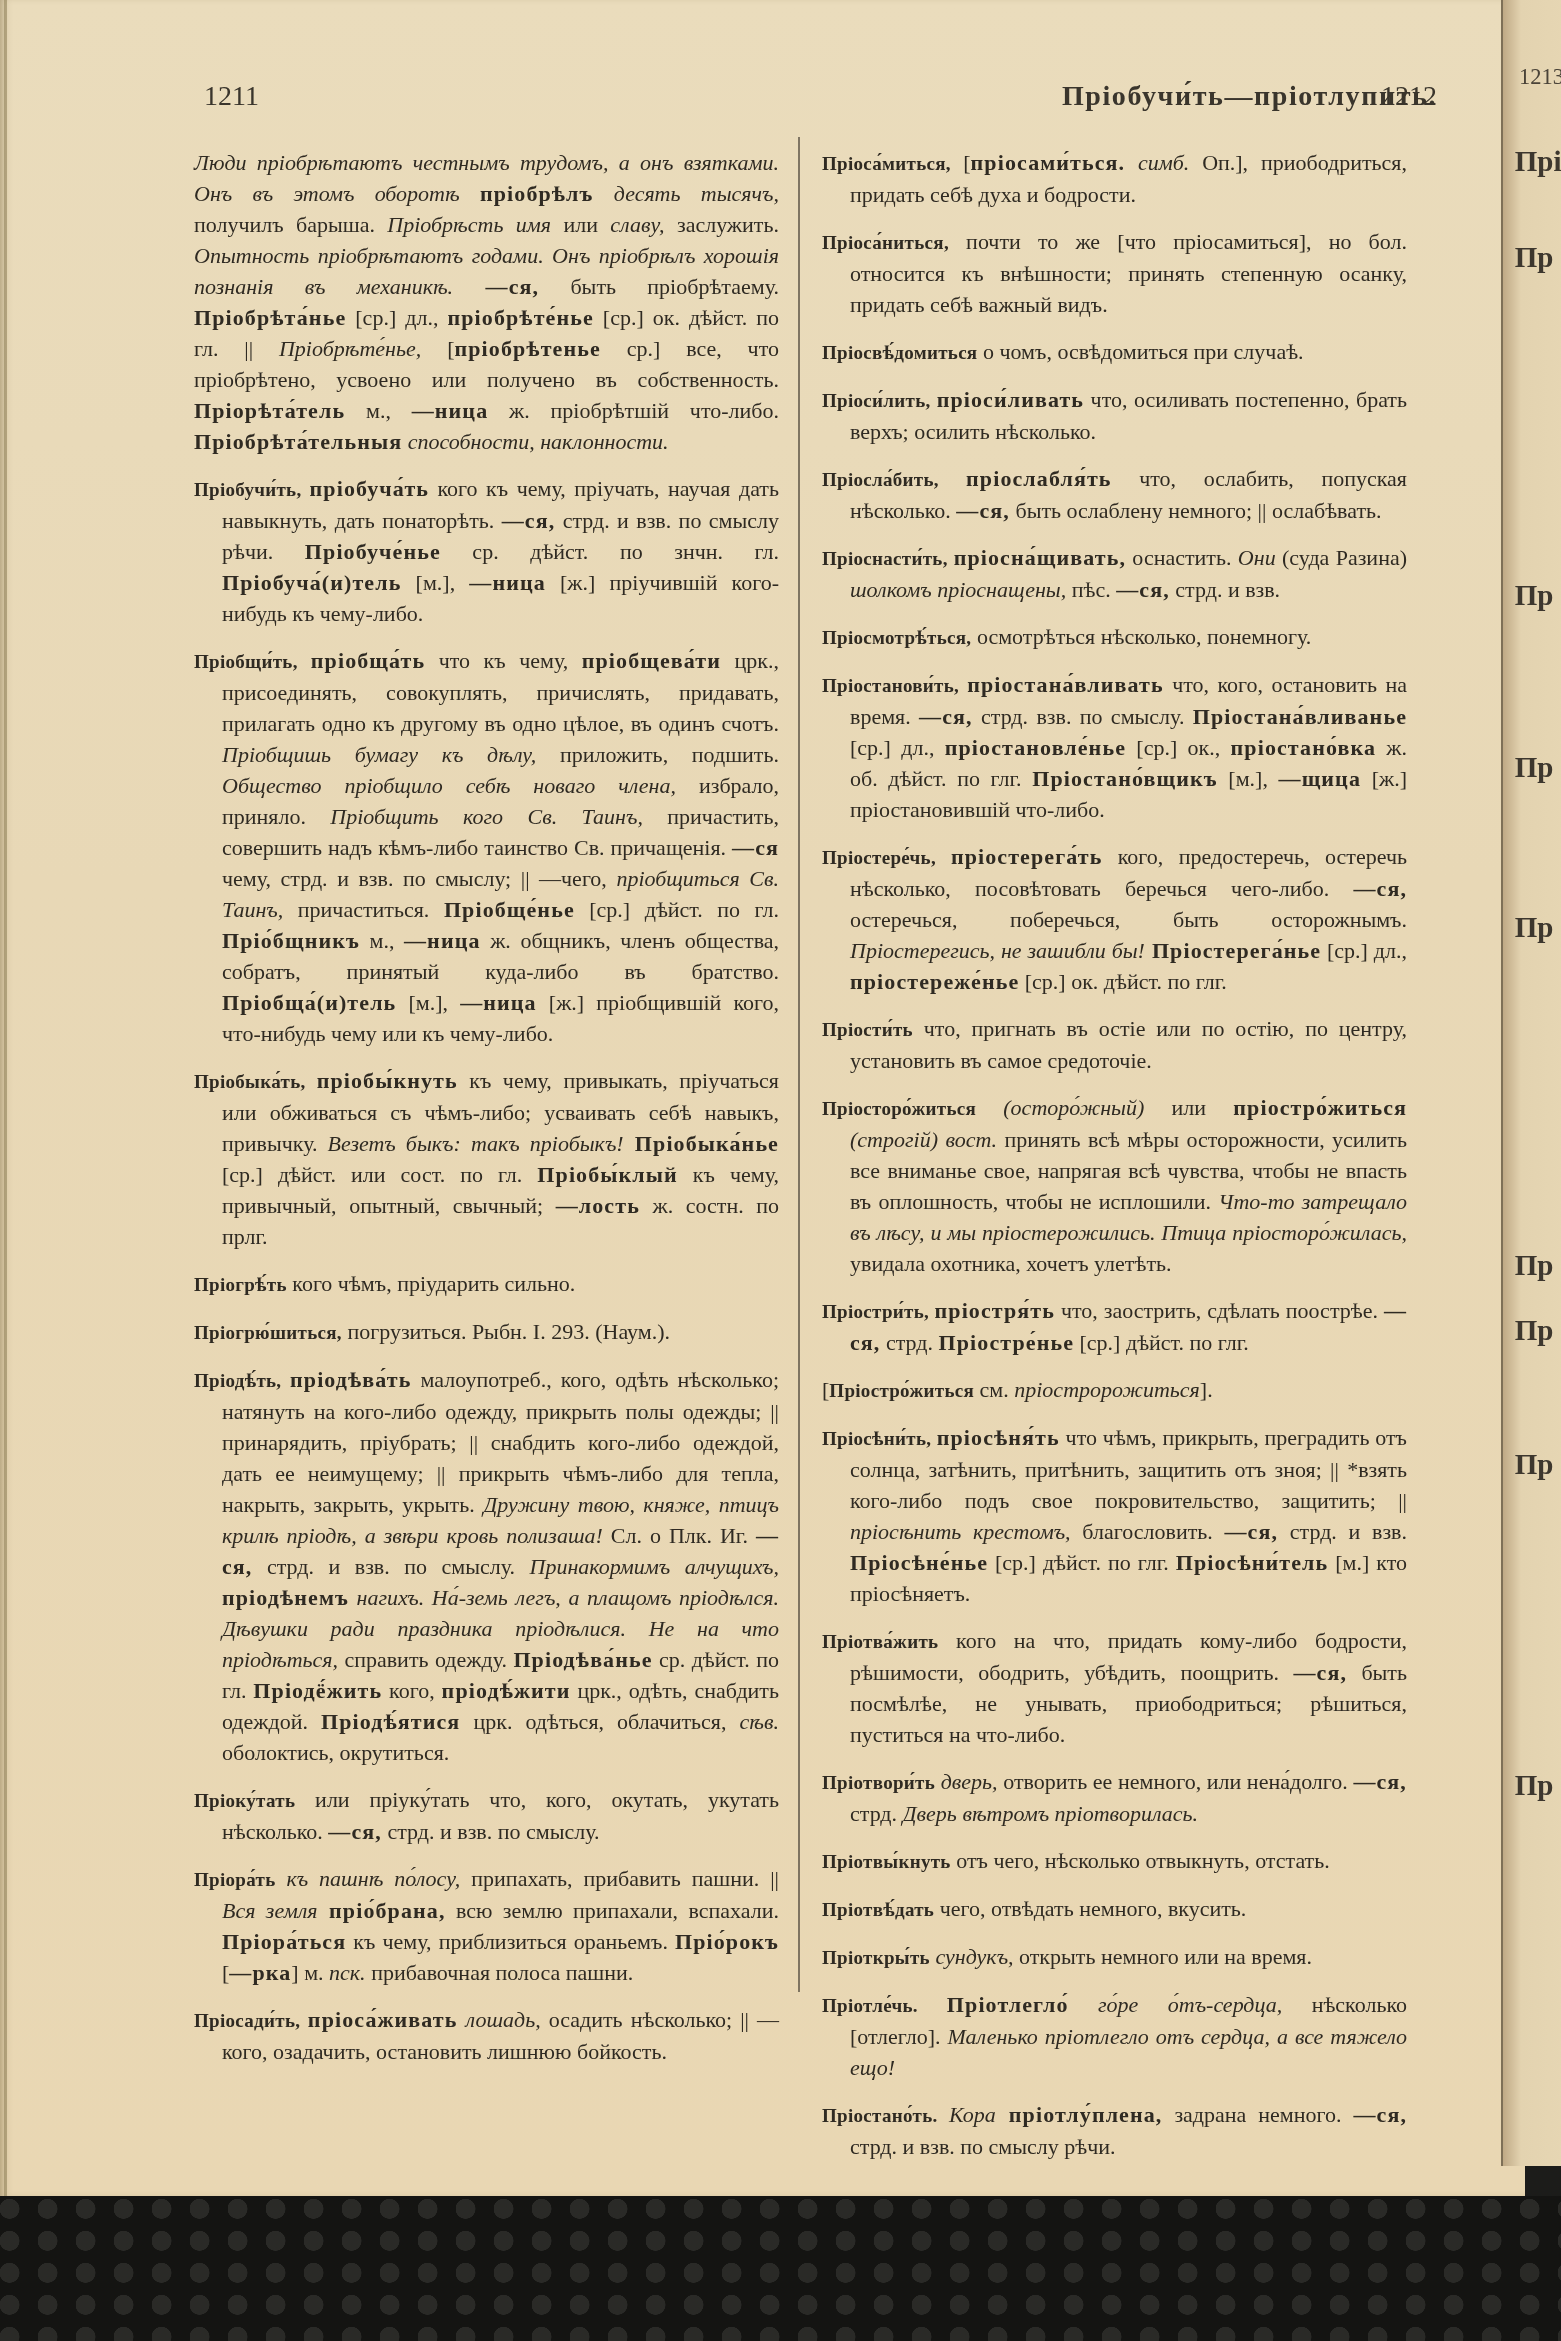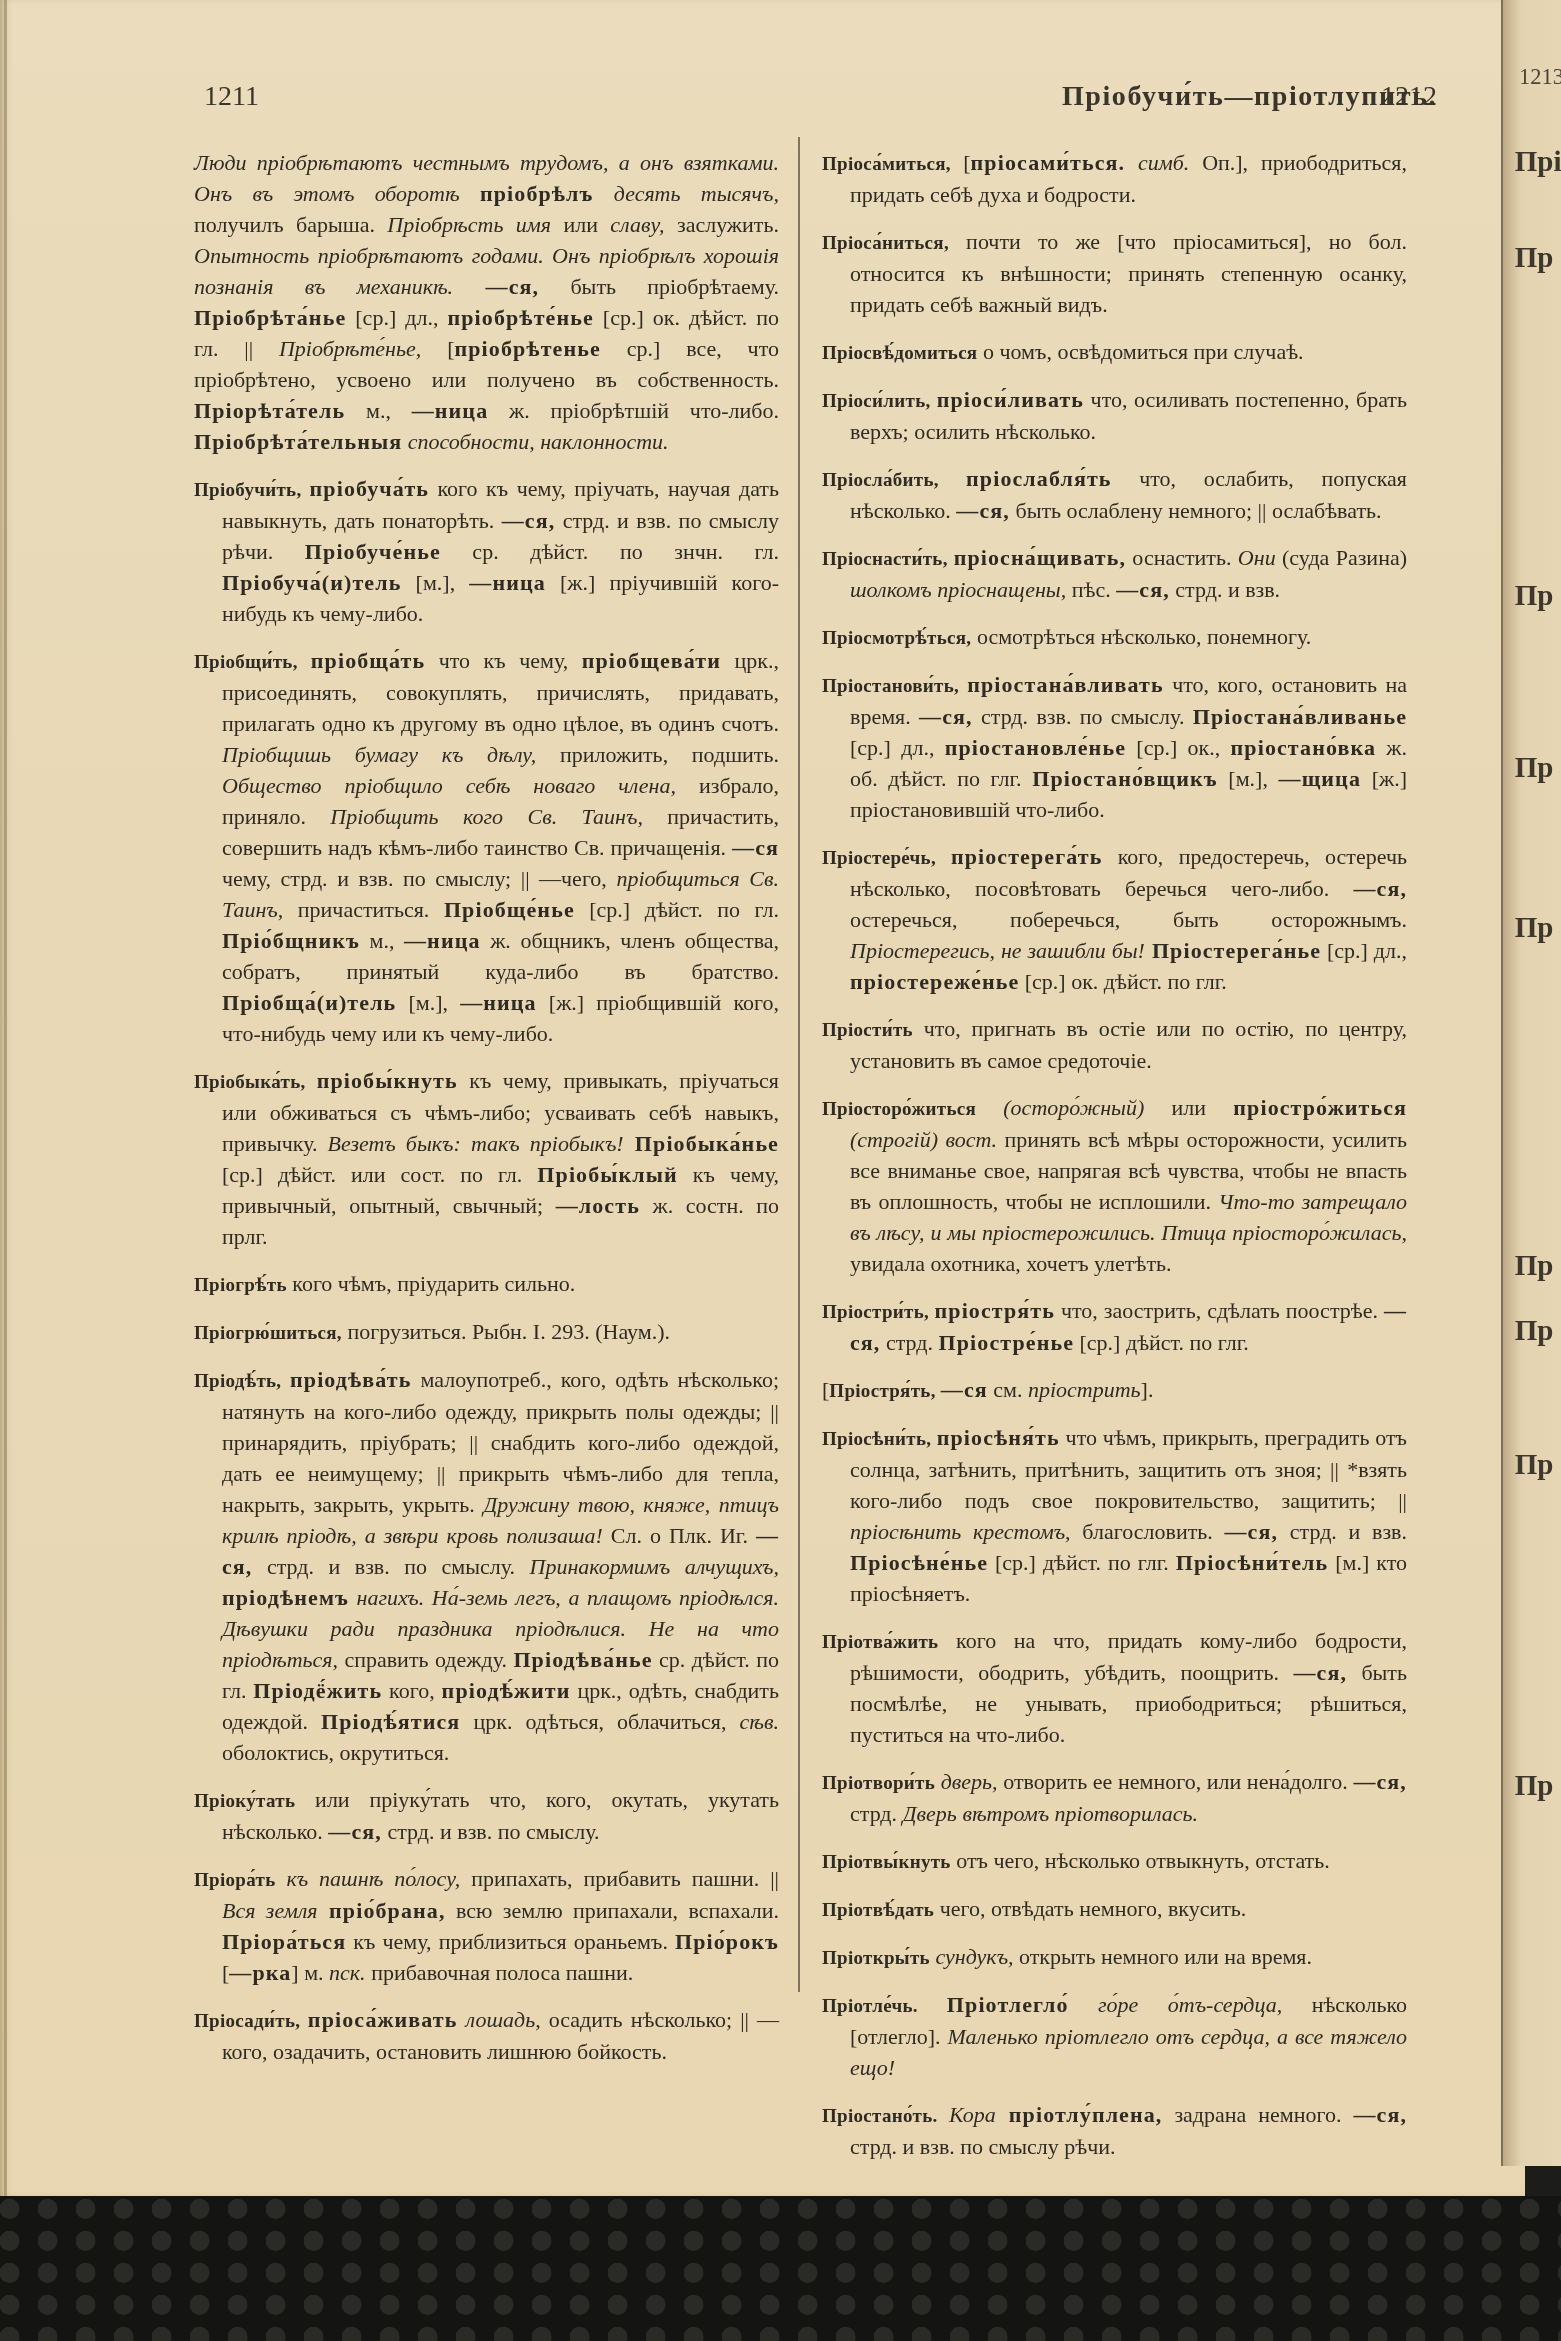--- a/index.html
+++ b/index.html
@@ -114,21 +114,21 @@
     <p class="entry"><span class="hw">Пріосвѣ́домиться</span><span class="n"> о чомъ, освѣдомиться при случаѣ.</span></p>
     <p class="entry"><span class="hw">Пріоси́лить, </span><span class="b">пріоси́ливать</span><span class="n"> что, осиливать постепенно, брать верхъ; осилить нѣсколько.</span></p>
     <p class="entry"><span class="hw">Пріосла́бить, </span><span class="b">пріослабля́ть</span><span class="n"> что, ослабить, попуская нѣсколько. </span><span class="b">—ся,</span><span class="n"> быть ослаблену немного; || ослабѣвать.</span></p>
     <p class="entry"><span class="hw">Пріоснасти́ть, </span><span class="b">пріосна́щивать,</span><span class="n"> оснастить. </span><span class="i">Они</span><span class="n"> (суда Разина) </span><span class="i">шолкомъ пріоснащены,</span><span class="n"> пѣс. </span><span class="b">—ся,</span><span class="n"> стрд. и взв.</span></p>
     <p class="entry"><span class="hw">Пріосмотрѣ́ться,</span><span class="n"> осмотрѣться нѣсколько, понемногу.</span></p>
     <p class="entry"><span class="hw">Пріостанови́ть, </span><span class="b">пріостана́вливать</span><span class="n"> что, кого, остановить на время. </span><span class="b">—ся,</span><span class="n"> стрд. взв. по смыслу. </span><span class="b">Пріостана́вливанье</span><span class="n"> [ср.] дл., </span><span class="b">пріостановле́нье</span><span class="n"> [ср.] ок., </span><span class="b">пріостано́вка</span><span class="n"> ж. об. дѣйст. по глг. </span><span class="b">Пріостано́вщикъ</span><span class="n"> [м.], </span><span class="b">—щица</span><span class="n"> [ж.] пріостановившій что-либо.</span></p>
     <p class="entry"><span class="hw">Пріостере́чь, </span><span class="b">пріостерега́ть</span><span class="n"> кого, предостеречь, остеречь нѣсколько, посовѣтовать беречься чего-либо. </span><span class="b">—ся,</span><span class="n"> остеречься, поберечься, быть осторожнымъ. </span><span class="i">Пріостерегись, не зашибли бы!</span><span class="b"> Пріостерега́нье</span><span class="n"> [ср.] дл., </span><span class="b">пріостереже́нье</span><span class="n"> [ср.] ок. дѣйст. по глг.</span></p>
     <p class="entry"><span class="hw">Пріости́ть</span><span class="n"> что, пригнать въ остіе или по остію, по центру, установить въ самое средоточіе.</span></p>
     <p class="entry"><span class="hw">Пріосторо́житься</span><span class="i"> (осторо́жный)</span><span class="n"> или </span><span class="b">пріостро́житься</span><span class="i"> (строгій) вост.</span><span class="n"> принять всѣ мѣры осторожности, усилить все вниманье свое, напрягая всѣ чувства, чтобы не впасть въ оплошность, чтобы не исплошили. </span><span class="i">Что-то затрещало въ лѣсу, и мы пріостерожились. Птица пріосторо́жилась,</span><span class="n"> увидала охотника, хочетъ улетѣть.</span></p>
     <p class="entry"><span class="hw">Пріостри́ть, </span><span class="b">пріостря́ть</span><span class="n"> что, заострить, сдѣлать поострѣе. </span><span class="b">—ся,</span><span class="n"> стрд. </span><span class="b">Пріостре́нье</span><span class="n"> [ср.] дѣйст. по глг.</span></p>
-    <p class="entry"><span class="n">[</span><span class="hw">Пріостря́ть, </span><span class="b">—ся</span><span class="n"> см. </span><span class="i">пріострить</span><span class="n">].</span></p>
+    <p class="entry"><span class="n">[</span><span class="hw">Пріостро́житься</span><span class="n"> см. </span><span class="i">пріостророжиться</span><span class="n">].</span></p>
     <p class="entry"><span class="hw">Пріосѣни́ть, </span><span class="b">пріосѣня́ть</span><span class="n"> что чѣмъ, прикрыть, преградить отъ солнца, затѣнить, притѣнить, защитить отъ зноя; || *взять кого-либо подъ свое покровительство, защитить; || </span><span class="i">пріосѣнить крестомъ,</span><span class="n"> благословить. </span><span class="b">—ся,</span><span class="n"> стрд. и взв. </span><span class="b">Пріосѣне́нье</span><span class="n"> [ср.] дѣйст. по глг. </span><span class="b">Пріосѣни́тель</span><span class="n"> [м.] кто пріосѣняетъ.</span></p>
     <p class="entry"><span class="hw">Пріотва́жить</span><span class="n"> кого на что, придать кому-либо бодрости, рѣшимости, ободрить, убѣдить, поощрить. </span><span class="b">—ся,</span><span class="n"> быть посмѣлѣе, не унывать, приободриться; рѣшиться, пуститься на что-либо.</span></p>
     <p class="entry"><span class="hw">Пріотвори́ть</span><span class="i"> дверь,</span><span class="n"> отворить ее немного, или нена́долго. </span><span class="b">—ся,</span><span class="n"> стрд. </span><span class="i">Дверь вѣтромъ пріотворилась.</span></p>
     <p class="entry"><span class="hw">Пріотвы́кнуть</span><span class="n"> отъ чего, нѣсколько отвыкнуть, отстать.</span></p>
     <p class="entry"><span class="hw">Пріотвѣ́дать</span><span class="n"> чего, отвѣдать немного, вкусить.</span></p>
     <p class="entry"><span class="hw">Пріоткры́ть</span><span class="i"> сундукъ,</span><span class="n"> открыть немного или на время.</span></p>
     <p class="entry"><span class="hw">Пріотле́чь. </span><span class="b">Пріотлегло́</span><span class="i"> го́ре о́тъ-сердца,</span><span class="n"> нѣсколько [отлегло]. </span><span class="i">Маленько пріотлегло отъ сердца, а все тяжело ещо!</span></p>
     <p class="entry"><span class="hw">Пріостано́ть. </span><span class="i">Кора</span><span class="b"> пріотлу́плена,</span><span class="n"> задрана немного. </span><span class="b">—ся,</span><span class="n"> стрд. и взв. по смыслу рѣчи.</span></p>
   </div>
 

